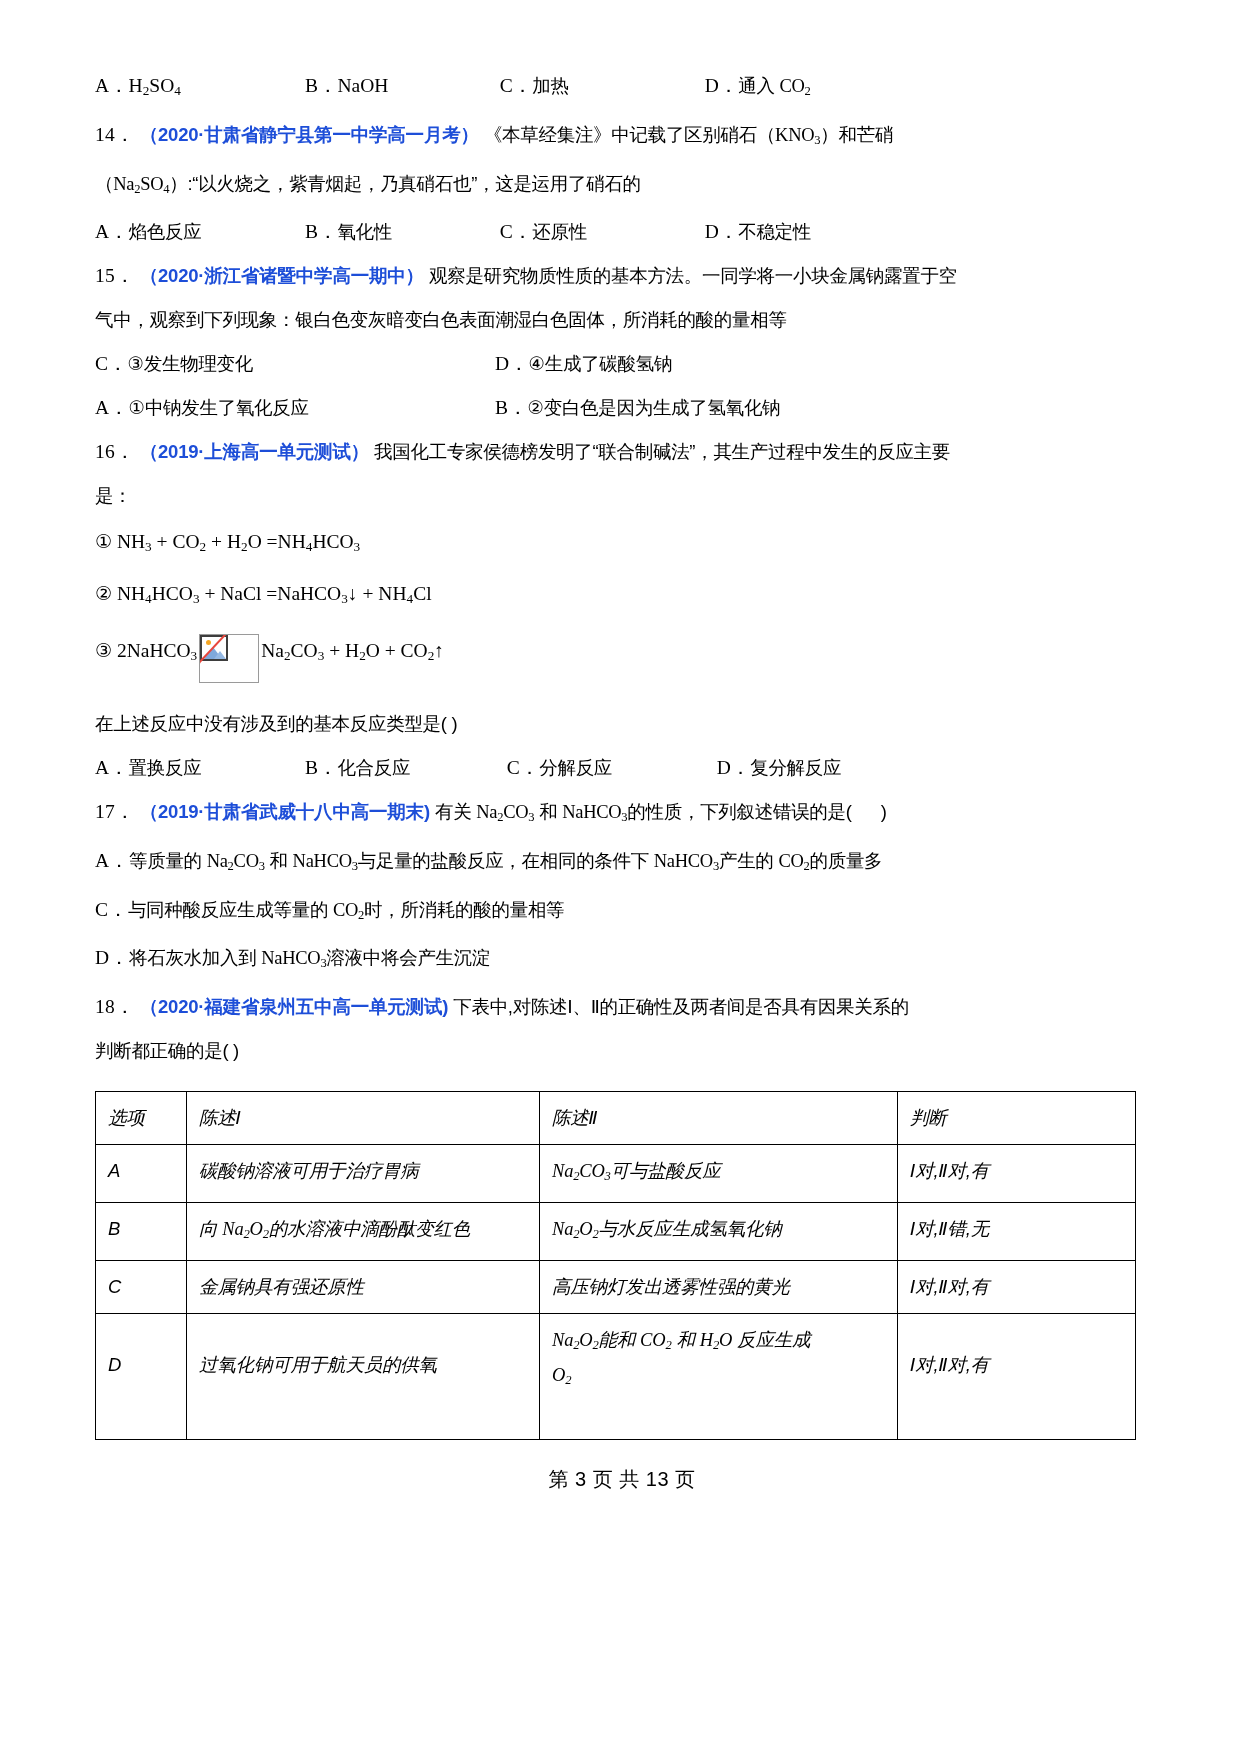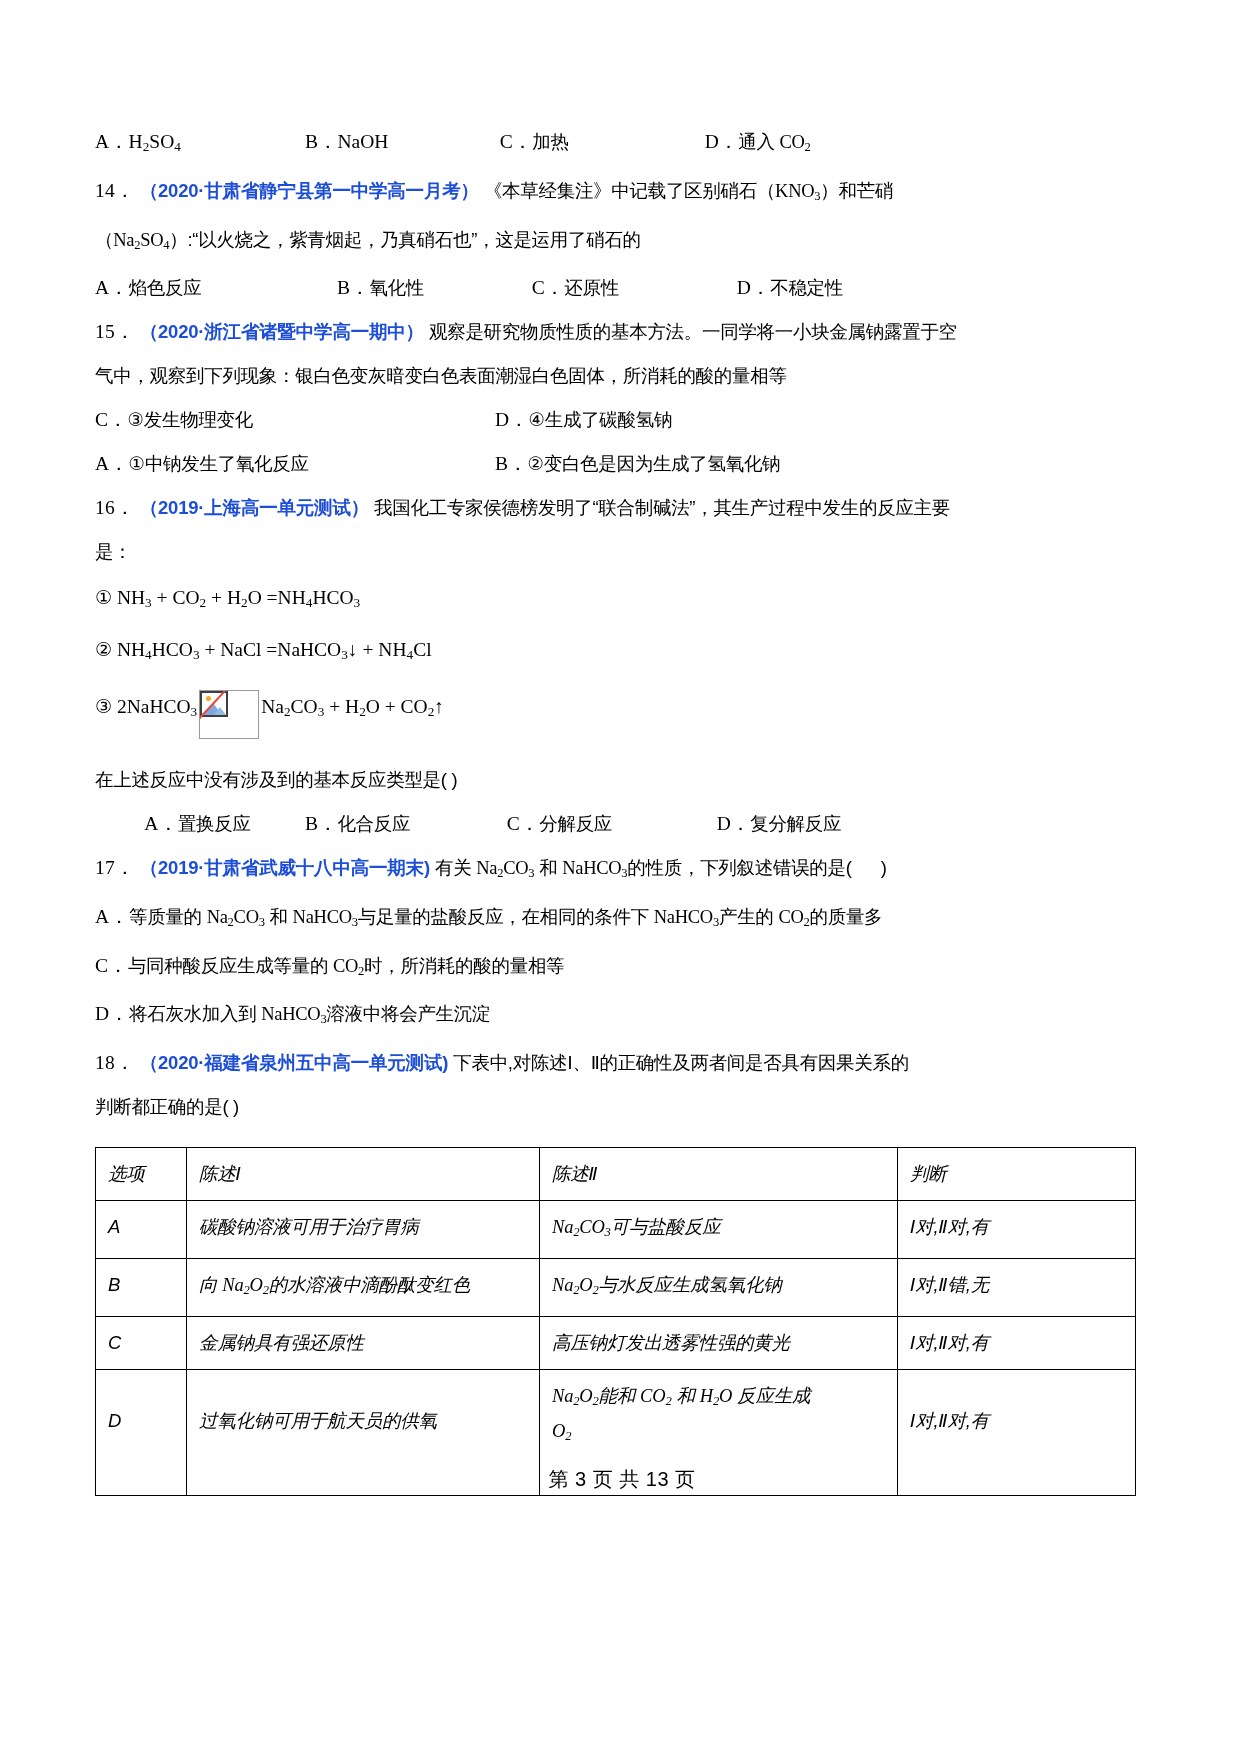--- a/index.html
+++ b/index.html
@@ -13,21 +13,21 @@
     font-family: "Liberation Serif", "DejaVu Serif", serif;
     color: #000000;
     position: relative;
     overflow: hidden;
   }
   .page {
     position: relative;
     width: 1240px;
     height: 1754px;
     box-sizing: border-box;
-    padding: 120px 85px 0 95px;
+    padding: 64px 85px 0 95px;
   }
   .line {
     font-size: 19.5px;
     line-height: 44px;
     letter-spacing: 0.2px;
     white-space: nowrap;
   }
   .src {
     color: #1d4ed8;
     font-weight: 700;
@@ -186,21 +186,21 @@
     <span class="src">（2020·甘肃省静宁县第一中学高一月考）</span>
     <span class="cn">《本草经集注》中记载了区别硝石（<span class="serif">KNO<sub>3</sub></span>）和芒硝</span>
   </div>
   <div class="line">
     <span class="cn">（<span class="serif">Na<sub>2</sub>SO<sub>4</sub></span>）:“以火烧之，紫青烟起，乃真硝石也”，这是运用了硝石的</span>
   </div>
   <div class="opt-row">
     <span class="opt opt-label" style="width:205px;">
       <span>A．</span><span class="cn">焰色反应</span>
     </span>
-    <span class="opt opt-label" style="width:190px;margin-left:32px;">
+    <span class="opt opt-label" style="width:190px;">
       <span>B．</span><span class="cn">氧化性</span>
     </span>
     <span class="opt opt-label" style="width:200px;">
       <span>C．</span><span class="cn">还原性</span>
     </span>
     <span class="opt opt-label">
       <span>D．</span><span class="cn">不稳定性</span>
     </span>
   </div>
 
@@ -250,21 +250,21 @@
     <span>2NaHCO<sub>3</sub></span><span class="broken-img"><span class="pic">
           <span class="sun"></span>
           <span class="mtn"></span>
           <span class="mtn2"></span>
         </span><span class="slash"></span></span><span>Na<sub>2</sub>CO<sub>3</sub> + H<sub>2</sub>O + CO<sub>2</sub>↑</span>
   </div>
   <div class="line" style="margin-top:18px;">
     <span class="cn">在上述反应中没有涉及到的基本反应类型是(        )</span>
   </div>
   <div class="opt-row">
-    <span class="opt opt-label" style="width:205px;text-align:center;">
+    <span class="opt opt-label" style="width:205px;">
       <span>A．</span><span class="cn">置换反应</span>
     </span>
     <span class="opt opt-label" style="width:197px;">
       <span>B．</span><span class="cn">化合反应</span>
     </span>
     <span class="opt opt-label" style="width:205px;">
       <span>C．</span><span class="cn">分解反应</span>
     </span>
     <span class="opt opt-label">
       <span>D．</span><span class="cn">复分解反应</span>

